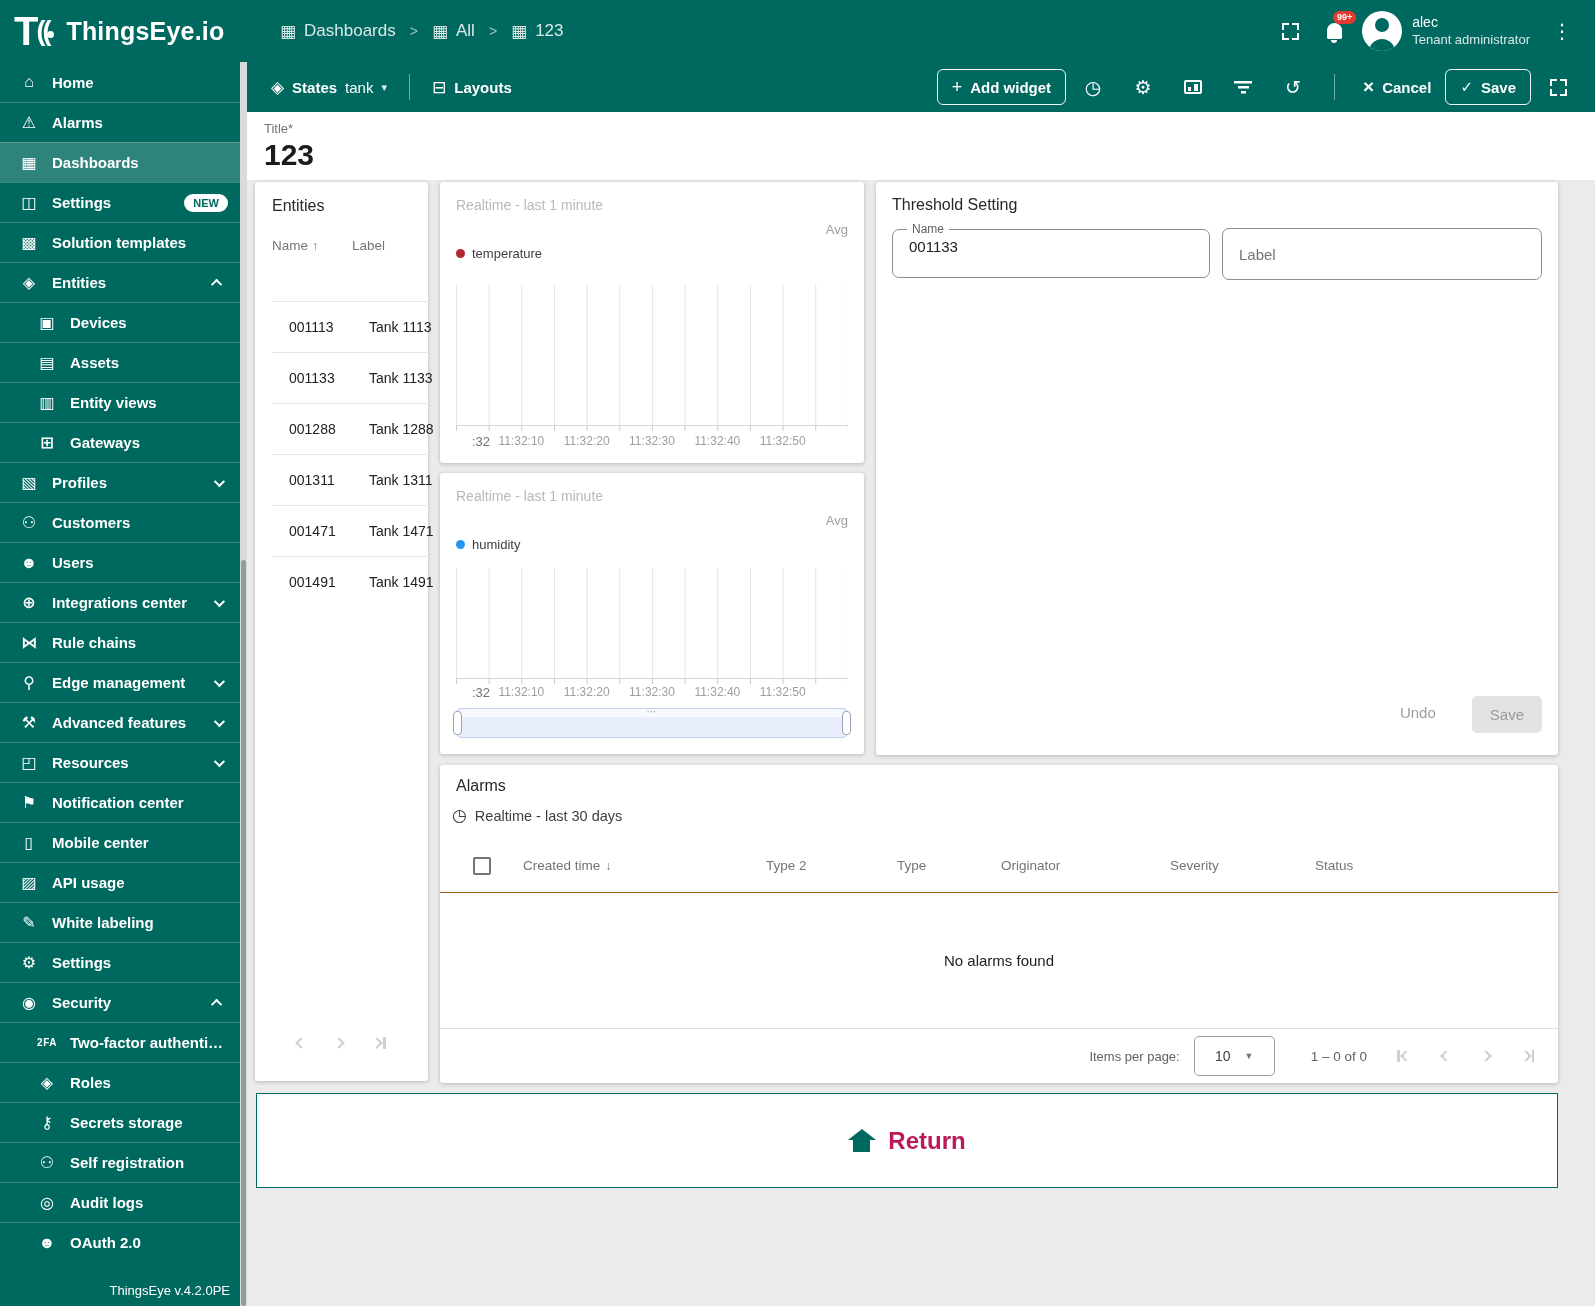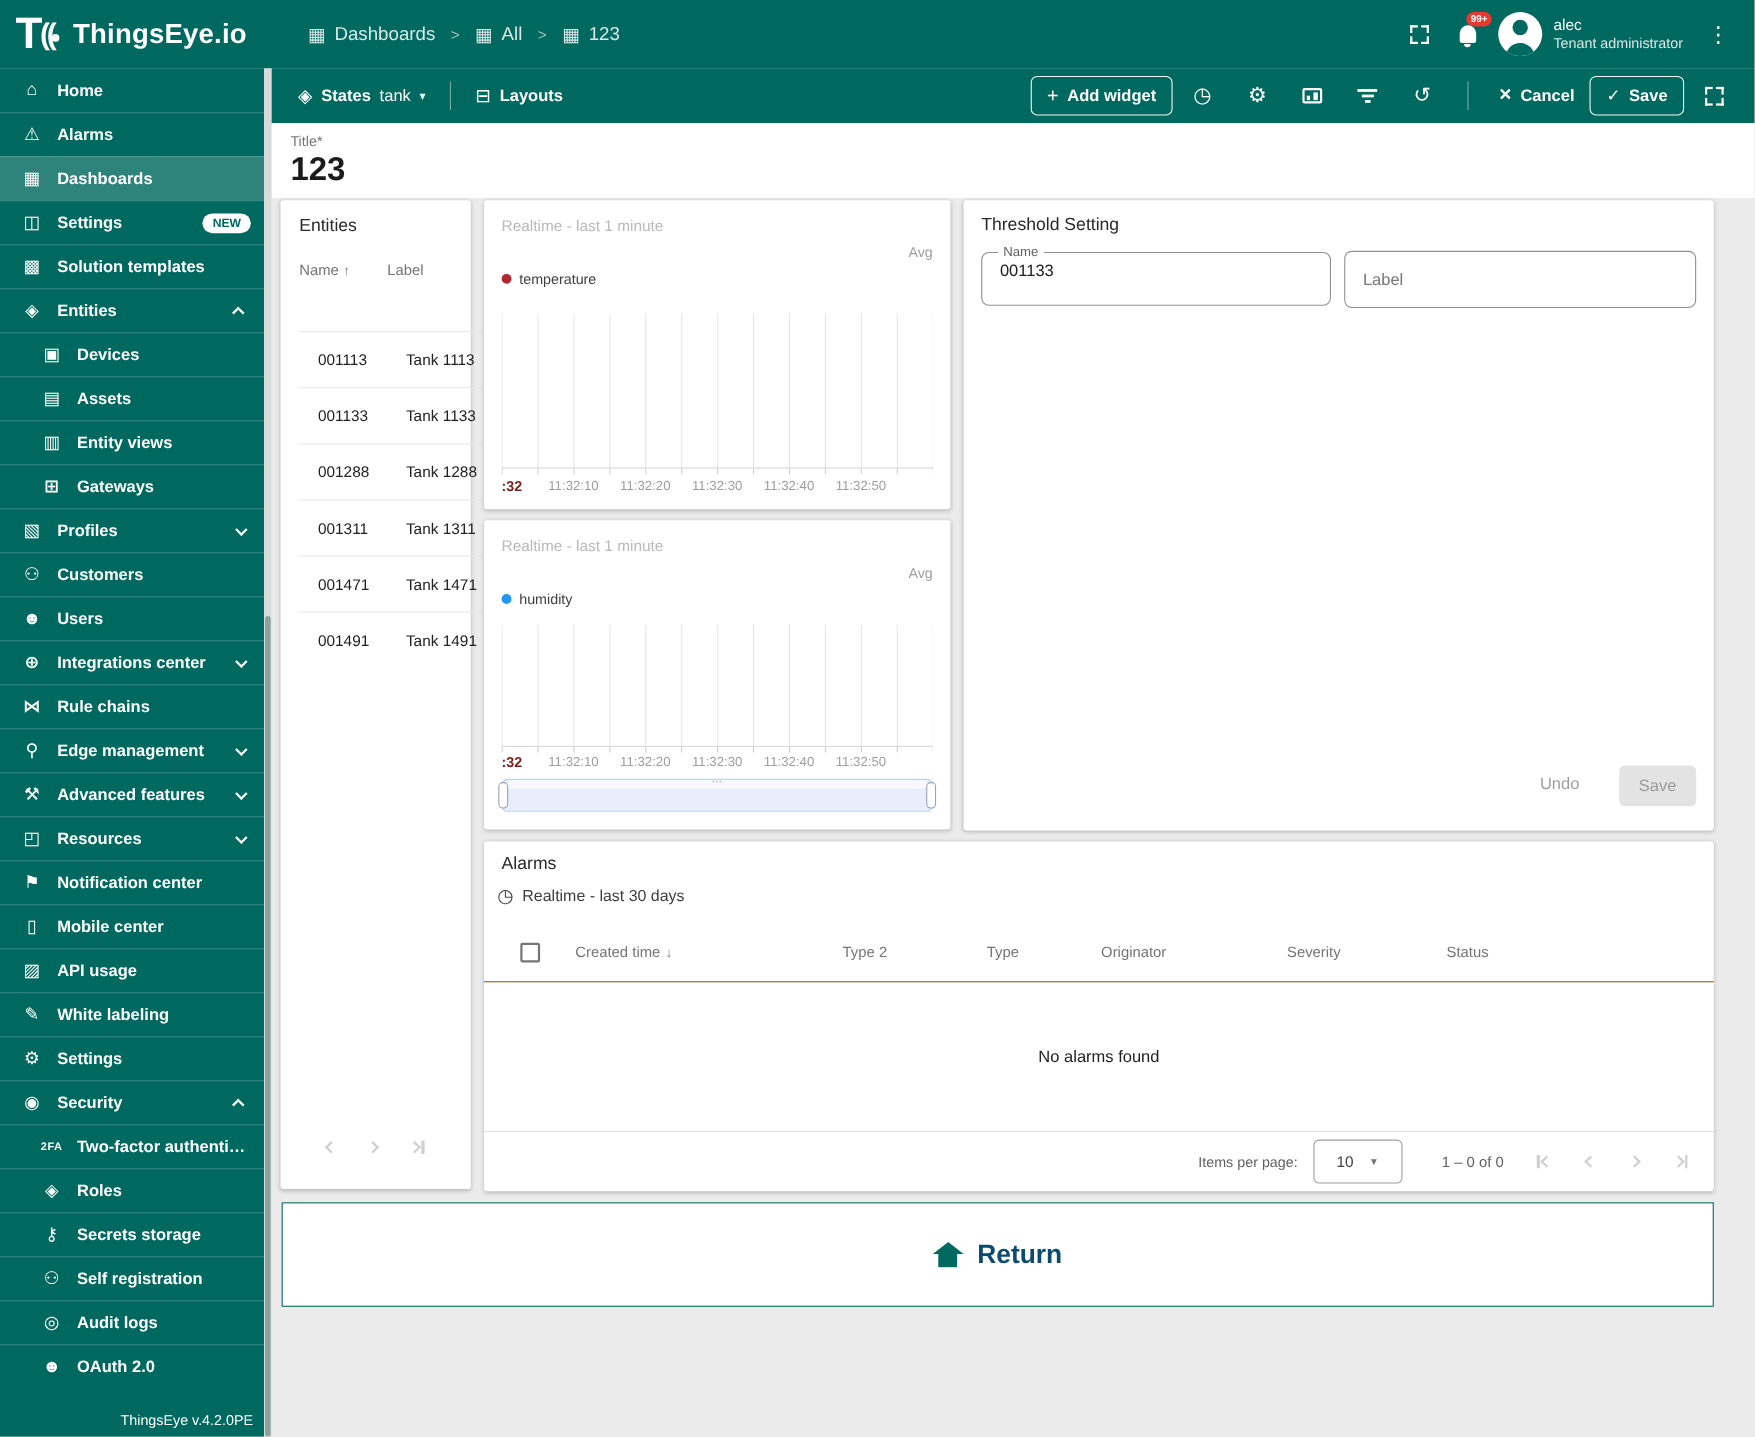--- a/index.html
+++ b/index.html
@@ -109,21 +109,21 @@
   .plot{position:absolute;left:16px;right:16px;background-image:linear-gradient(to right,#e4e4e4 1px,transparent 1px);background-size:calc(100%/12) 100%;}
   .temp .plot{top:103px;height:140px;}
   .hum .plot{top:95px;height:110px;}
   .axis{position:absolute;left:16px;right:16px;height:6px;border-top:1px solid #d6d6d6;background-image:linear-gradient(to right,#c9c9c9 1px,transparent 1px);background-size:calc(100%/12) 100%;}
   .temp .axis{top:243px;}
   .hum .axis{top:205px;}
   .xlabels{position:absolute;left:16px;right:16px;height:16px;}
   .temp .xlabels{top:252px;}
   .hum .xlabels{top:212px;}
   .xlab{position:absolute;top:0;font-size:12px;color:#9e9e9e;transform:translateX(-50%);white-space:nowrap;}
-  .xlab.first{left:0;transform:none;font-weight:700;color:#7f1d1d;font-size:13px;}
+  .xlab.first{left:16px;transform:none;font-weight:400;color:#737373;font-size:13px;}
   .selector{position:absolute;left:16px;right:16px;top:235px;height:30px;background:#e8eefb;border:1px solid #c2d2ee;border-radius:5px;cursor:ew-resize;}
   .selector::before{content:"";position:absolute;left:4px;right:4px;top:0;height:8px;background:rgba(255,255,255,.65);border-radius:4px 4px 0 0;}
   .sel-grip{position:absolute;left:50%;top:-2px;transform:translateX(-50%);font-size:10px;color:#9aa7bd;letter-spacing:1px;line-height:1;}
   .sel-handle{position:absolute;top:50%;width:9px;height:24px;margin-top:-12px;background:#fff;border:1px solid #9aa3b5;border-radius:4px;cursor:ew-resize;}
   .sel-handle.l{left:-4px;} .sel-handle.r{right:-4px;}
   
   .threshold{left:629px;top:2px;width:682px;height:573px;}
   .threshold .w-title{position:absolute;left:16px;top:14px;}
   .fld{position:absolute;top:40px;left:16px;width:318px;height:56px;border:1.2px solid #8f8f8f;border-radius:7px;margin:0;padding:0 0 0 12px;}
   .fld legend{font-size:12px;color:#616161;padding:0 5px;margin-left:2px;}
@@ -147,21 +147,21 @@
   .ipp-label{font-size:13px;color:#616161;margin-right:14px;}
   .ipp-select{width:81px;height:40px;border:1px solid #9e9e9e;border-radius:5px;display:flex;align-items:center;justify-content:center;gap:14px;font-size:14px;color:#424242;cursor:pointer;}
   .ipp-select .sel-arrow{font-size:9px;color:#757575;}
   .range-text{font-size:13.5px;color:#616161;margin:0 30px 0 36px;white-space:nowrap;}
   .al-nav{display:flex;align-items:center;gap:32px;}
   
   .return-box{position:absolute;left:9px;top:913px;width:1302px;height:95px;background:#fff;border:1px solid #00695f;display:flex;align-items:center;justify-content:center;gap:13px;cursor:pointer;}
   .home-ic{position:relative;width:27px;height:23px;}
   .home-ic::before{content:"";position:absolute;left:50%;top:0;transform:translateX(-50%);border-left:14px solid transparent;border-right:14px solid transparent;border-bottom:11px solid #00695f;}
   .home-ic::after{content:"";position:absolute;left:5px;right:5px;top:10px;bottom:0;background:#00695f;}
-  .return-label{font-size:24px;font-weight:700;color:#0c4a6e;}
+  .return-label{font-size:24px;font-weight:700;color:#be185d;}
 </style>
 </head>
 <body>
 
 <header class="topbar">
   <div class="brand">
     <span class="logo-mark">
         <span class="logo-t">T</span>
         <span class="logo-arcs">((</span>
         <span class="logo-dot"></span>

